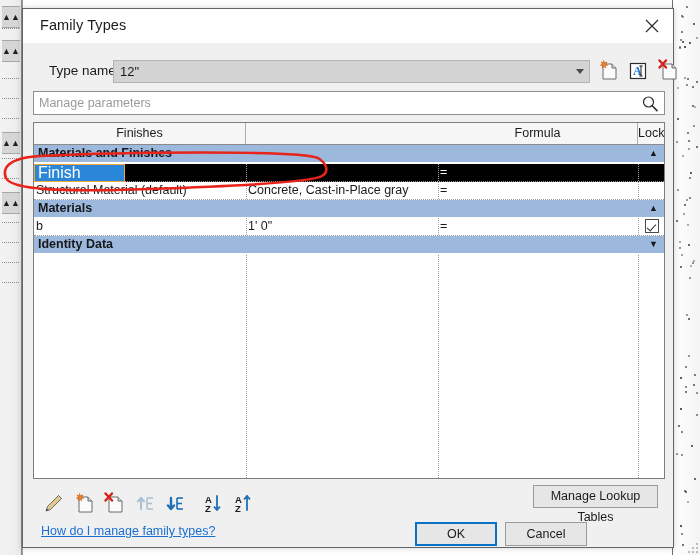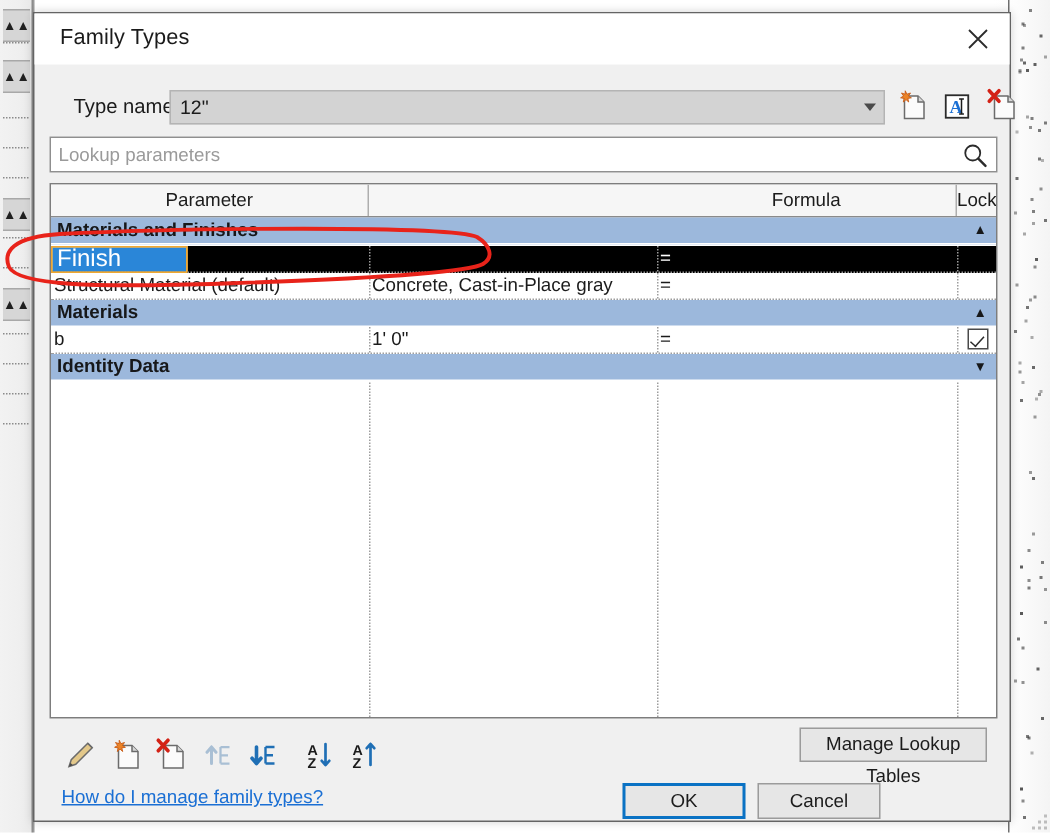--- a/index.html
+++ b/index.html
@@ -455,32 +455,32 @@
 
   <div class="tn-icon" id="tn-del">
     <svg width="26" height="26" viewBox="0 0 26 26">
       <path d="M8 6 L17 6 L21 10 L21 21 L8 21 Z" fill="#fbfbfb" stroke="#6b6b6b" stroke-width="1"></path>
       <path d="M17 6 L17 10 L21 10" fill="#d8d8d8" stroke="#6b6b6b" stroke-width="1"></path>
       <path d="M4.5 2.5 L11 9.5 M11 2.5 L4.5 9.5" stroke="#d32216" stroke-width="2.4" stroke-linecap="round"></path>
     </svg>
   </div>
 
   <div id="search-box">
-    <div id="search-placeholder">Lookup parameters</div>
+    <div id="search-placeholder">Manage parameters</div>
     <div id="search-icon">
       <svg width="18" height="18" viewBox="0 0 18 18">
         <circle cx="7.5" cy="7" r="5" fill="none" stroke="#2b2b2b" stroke-width="1.2"></circle>
         <path d="M11.2 10.8 L16 15.6" stroke="#2b2b2b" stroke-width="1.6" stroke-linecap="round"></path>
       </svg>
     </div>
   </div>
 
   <div id="table">
     <div id="thead">
-      <div class="th" id="th-param">Parameter</div>
+      <div class="th" id="th-param">Finishes</div>
       <div class="th" id="th-formula">Formula</div>
       <div class="th" id="th-lock">Lock</div>
     </div>
 
     <div id="tbody">
 
       <div id="filler">
         <div class="fsep" style="left:212px"></div>
         <div class="fsep" style="left:404px"></div>
         <div class="fsep" style="left:604px"></div>

